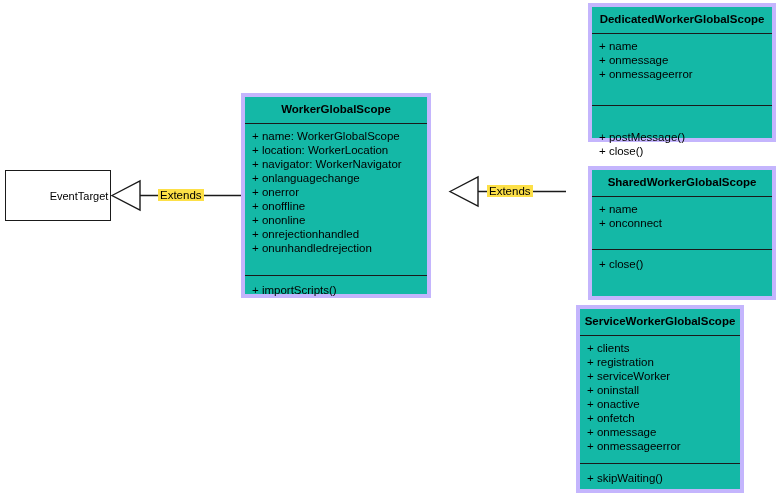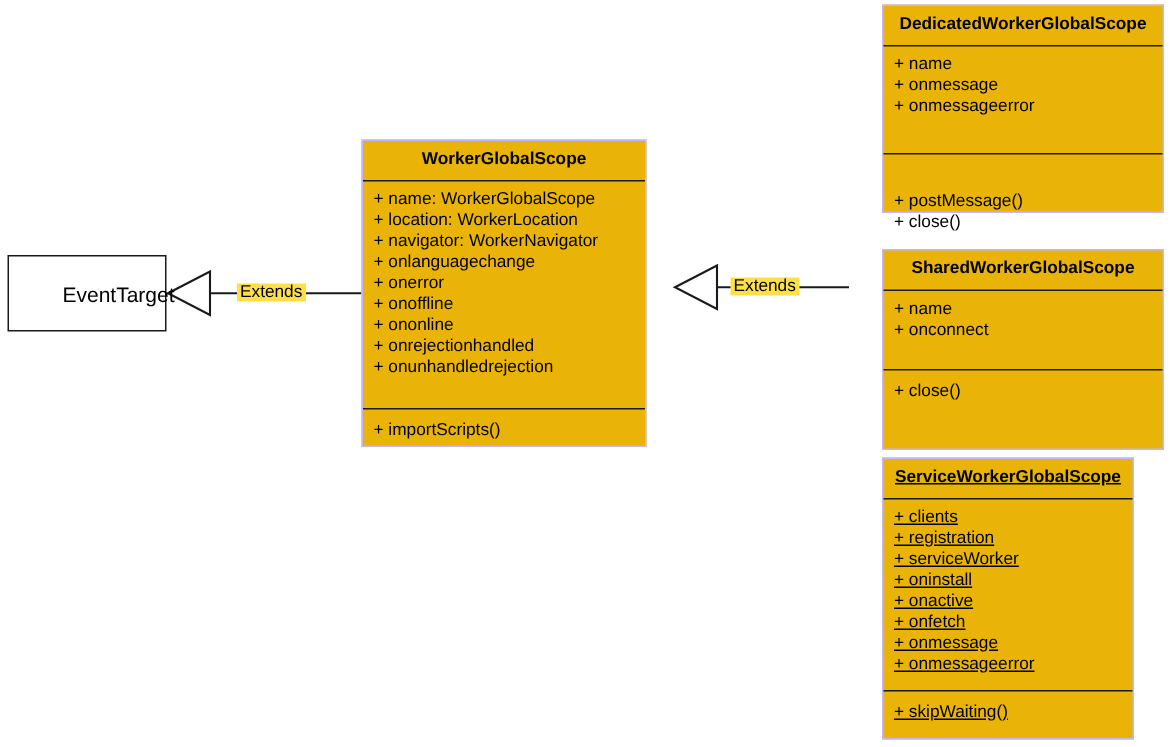--- a/index.html
+++ b/index.html
@@ -14,22 +14,22 @@
     height: 498px;
     background: #ffffff;
     font-family: "Liberation Sans", sans-serif;
     overflow: hidden;
   }
 
   
   .uml-class {
     position: absolute;
     box-sizing: border-box;
-    background: #eab308;
-    border: 1px solid #c4b5fd;
+    background: #14b8a6;
+    border: 4px solid #c4b5fd;
   }
   .uml-title {
     box-sizing: border-box;
     text-align: center;
     font-weight: bold;
     font-size: 11.5px;
     color: #000000;
     border-bottom: 1px solid #1a1a1a;
     line-height: 1;
     padding: 7px 4px 7px 4px;
@@ -53,21 +53,21 @@
   .plain-box {
     position: absolute;
     box-sizing: border-box;
     background: #ffffff;
     border: 1px solid #1a1a1a;
     display: flex;
     align-items: center;
     justify-content: center;
   }
   .plain-box-label {
-    font-size: 14px;
+    font-size: 11px;
     color: #000000;
     white-space: nowrap;
     margin-left: 42px;
   }
 
   
   .connector {
     position: absolute;
     left: 0;
     top: 0;
@@ -141,21 +141,21 @@
     <div class="uml-title">SharedWorkerGlobalScope</div>
     <div class="uml-compartment" style="height:52px;">
       <div class="uml-member">+ name</div>
       <div class="uml-member">+ onconnect</div>
     </div>
     <div class="uml-compartment divided" style="padding-top:7px;">
       <div class="uml-member">+ close()</div>
     </div>
   </div>
 
-  <div class="uml-class" style="left:588px; top:305px; width:168px; height:188px;text-decoration:underline;">
+  <div class="uml-class" style="left:576px; top:305px; width:168px; height:188px;">
     <div class="uml-title">ServiceWorkerGlobalScope</div>
     <div class="uml-compartment" style="height:127px;">
       <div class="uml-member">+ clients</div>
       <div class="uml-member">+ registration</div>
       <div class="uml-member">+ serviceWorker</div>
       <div class="uml-member">+ oninstall</div>
       <div class="uml-member">+ onactive</div>
       <div class="uml-member">+ onfetch</div>
       <div class="uml-member">+ onmessage</div>
       <div class="uml-member">+ onmessageerror</div>

